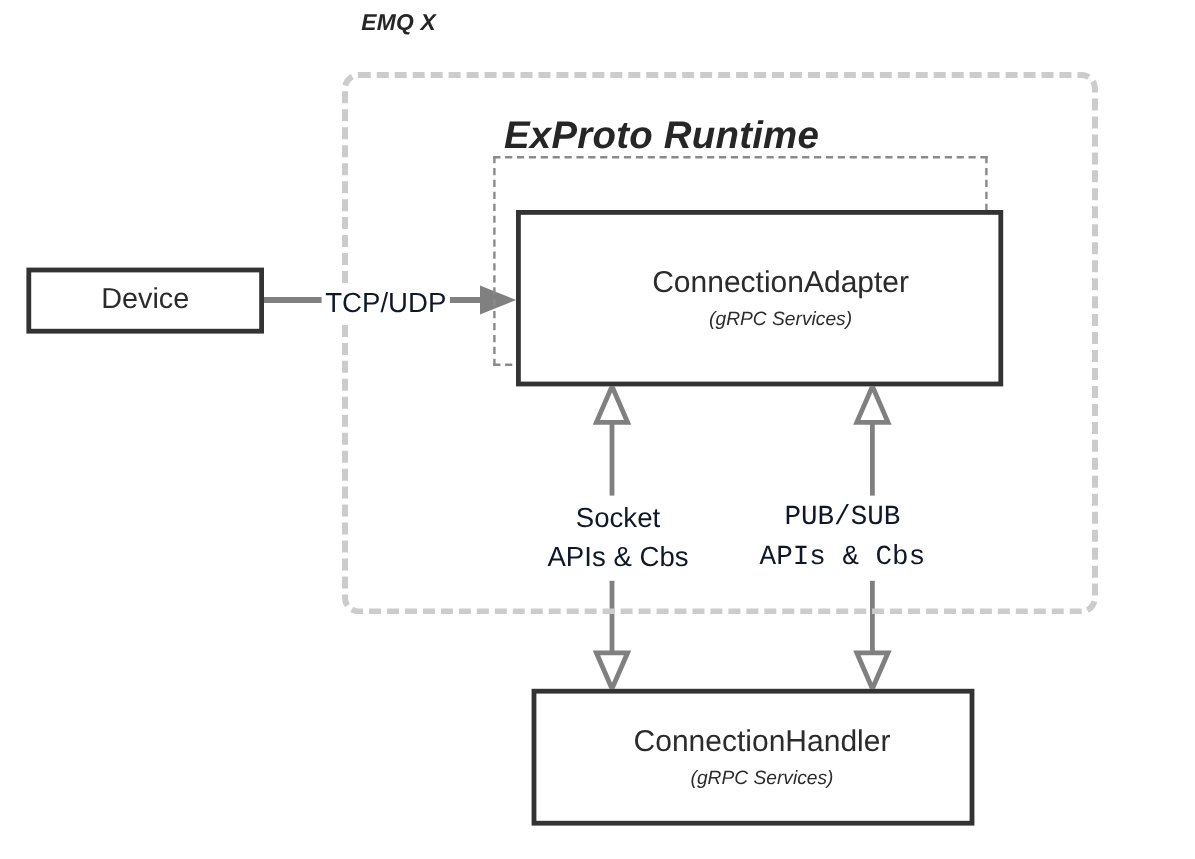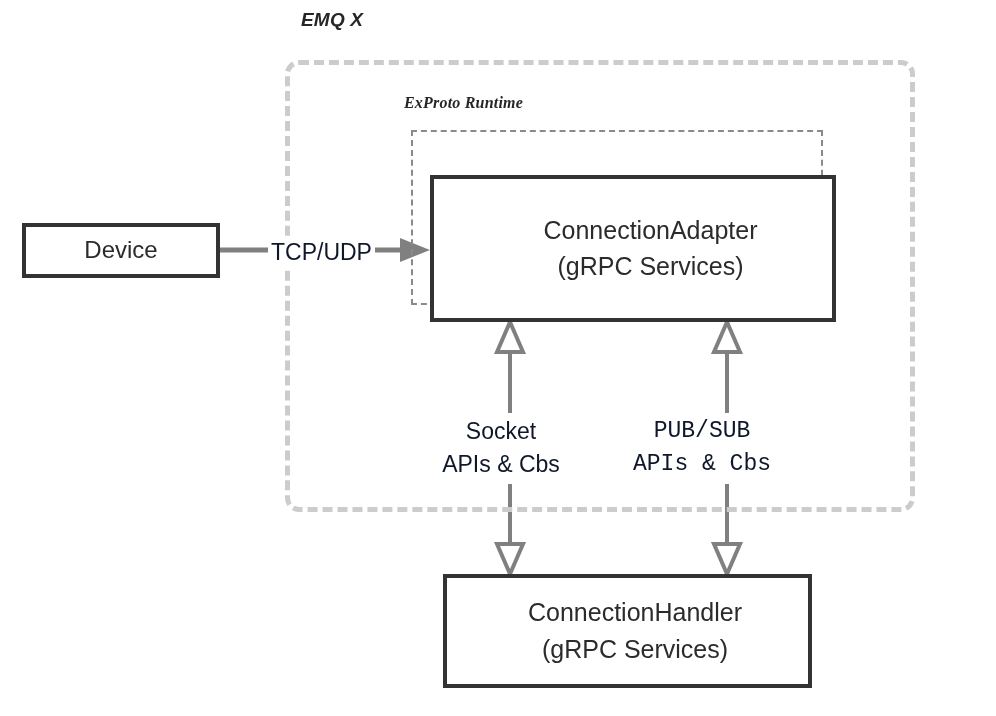--- a/index.html
+++ b/index.html
@@ -57,24 +57,23 @@
     color: #262626;
     white-space: nowrap;
     letter-spacing: .2px;
   }
   .region-title.emqx {
     left: 301px;
     top: 9px;
     font-size: 19px;
   }
   .region-title.exproto {
-    left: 404px;
+    left: 420px;
     top: 94px;
-    font-size: 16px;
-    font-family: Liberation Serif, serif;
+    font-size: 32px;
   }
 
   
   .node-box {
     position: absolute;
     box-sizing: border-box;
     background: #ffffff;
     border: 4px solid #333333;
     display: flex;
     flex-direction: column;
@@ -82,21 +81,22 @@
     justify-content: center;
     text-align: center;
     color: #2b2b2b;
   }
   .node-box .title {
     font-size: 25px;
     line-height: 1.18;
     white-space: nowrap;
   }
   .node-box .subtitle {
-    font-size: 25px;
+    font-size: 16px;
+    font-style: italic;
     line-height: 1.2;
     margin-top: 6px;
     white-space: nowrap;
   }
 
   .box-device {
     left: 22px;
     top: 223px;
     width: 198px;
     height: 55px;
@@ -129,21 +129,21 @@
     white-space: nowrap;
     padding: 1px 4px;
   }
   .label-tcpudp {
     left: 268px;
     top: 236px;
     font-size: 23px;
     padding: 0 3px;
   }
   .label-socket {
-    left: 432px;
+    left: 446px;
     top: 413px;
     width: 128px;
     padding: 2px 5px;
   }
   .label-pubsub {
     left: 628px;
     top: 413px;
     width: 138px;
     padding: 2px 5px;
     font-family: Liberation Mono, monospace;

